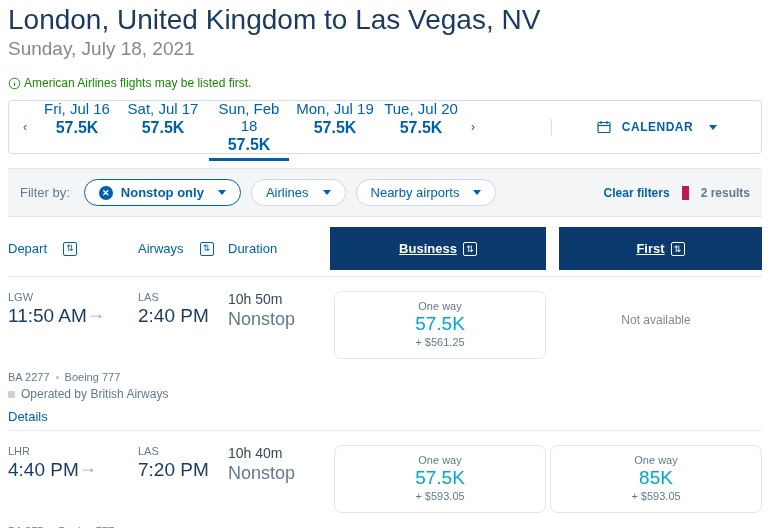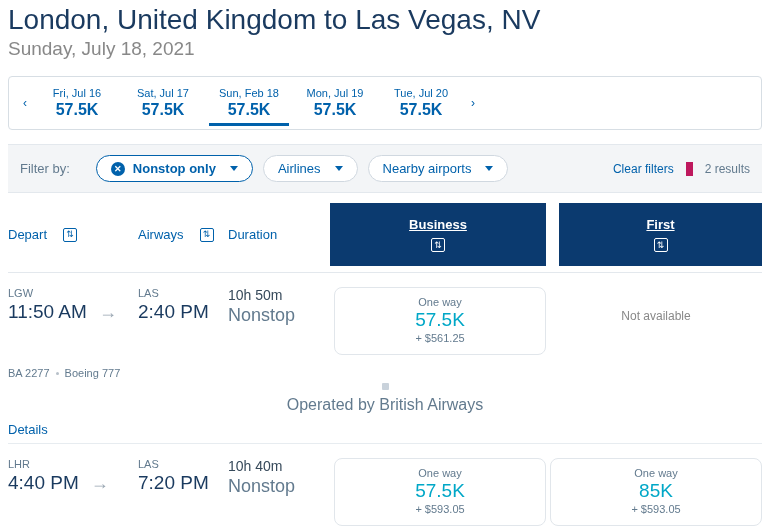--- a/index.html
+++ b/index.html
@@ -58,21 +58,21 @@
     display: flex;
     gap: 6px;
     margin: 0 4px;
   }
   .date-cell {
     width: 80px;
     text-align: center;
     padding: 6px 0 4px 0;
     cursor: pointer;
   }
-  .date-cell .d-label { font-size: 11px; color: #0061ab; }
+  .date-cell .d-label { font-size: 15px; color: #0061ab; }
   .date-cell .d-price { font-size: 16px; font-weight: 600; color: #0061ab; margin-top: 2px; }
   .date-cell.active { border-bottom: 3px solid #0061ab; }
   .calendar-cell {
     width: 210px;
     border-left: 1px solid #d7dee4;
     display: flex;
     align-items: center;
     justify-content: center;
     gap: 10px;
     color: #0061ab;
@@ -92,21 +92,21 @@
   }
   .filter-bar {
     background: #f3f5f7;
     border-top: 1px solid #e3e8ed;
     border-bottom: 1px solid #e3e8ed;
     display: flex;
     align-items: center;
     padding: 10px 12px;
     gap: 10px;
   }
-  .filter-label { color: #627a8e; font-size: 13px; margin-right: 16px; }
+  .filter-label { color: #627a8e; font-size: 13px; margin-right: 4px; }
   .pill {
     background: #fff;
     border: 1px solid #d0d8e0;
     border-radius: 999px;
     padding: 5px 14px;
     font-size: 13px;
     color: #0061ab;
     display: flex;
     align-items: center;
     gap: 8px;
@@ -126,20 +126,21 @@
     color: #fff;
     font-size: 9px;
     font-weight: 700;
   }
   .filter-right {
     margin-left: auto;
     display: flex;
     align-items: center;
     gap: 12px;
     font-size: 12px;
+    font-weight: bold;
   }
   .clear-filters { color: #0061ab; cursor: pointer; }
   .results-count { color: #627a8e; border-left: 7px solid #be185d; padding-left: 12px; }
 
   .cols-header {
     display: grid;
     grid-template-columns: 130px 90px 102px 216px 216px;
     gap: 0;
     margin-top: 10px;
     align-items: center;
@@ -168,21 +169,20 @@
     background: #0b3a6f;
     color: #fff;
     text-align: center;
     padding: 14px 0;
     font-size: 13px;
     display: flex;
     justify-content: center;
     align-items: center;
     gap: 6px;
     cursor: pointer;
-    flex-direction: column;
   }
   .cabin-head span.label { text-decoration: underline; font-weight: 600; }
   .cabin-head:nth-of-type(5) { margin-left: 4px; }
   .sort-icon-white {
     width: 14px; height: 14px;
     border: 1px solid #fff;
     border-radius: 2px;
     display: inline-flex;
     align-items: center;
     justify-content: center;
@@ -193,21 +193,21 @@
 
   .flight-row {
     display: grid;
     grid-template-columns: 130px 90px 102px 216px 216px;
     padding: 14px 0 6px 0;
     border-bottom: 1px solid #e7ecf0;
     align-items: start;
   }
   .seg .code { font-size: 11px; color: #627a8e; }
   .seg .time { font-size: 19px; font-weight: 300; color: #1a3a5f; margin-top: 2px; }
-  .dep-seg { display: flex; align-items: flex-end; gap: 12px; }
+  .dep-seg { display: flex; align-items: center; }
   .arrow-r { color: #9aa7b3; font-size: 18px; margin-top: 8px; }
   .dur .d-time { font-size: 14px; color: #36495a; }
   .dur .d-stops { font-size: 18px; color: #627a8e; margin-top: 2px; }
 
   .fare-box {
     border: 1px solid #e1e6eb;
     border-radius: 8px;
     margin-left: 4px;
     text-align: center;
     padding: 8px 0;
@@ -229,43 +229,51 @@
     font-size: 11px;
     color: #627a8e;
     margin-top: 12px;
     display: flex;
     align-items: center;
     gap: 6px;
     grid-column: 1 / span 5;
   }
   .meta-line .dot { width:3px; height:3px; background:#b7c0c9; border-radius:50%; display:inline-block; }
   .operated {
-    font-size: 16px;
+    font-size: 12px;
     color: #627a8e;
     grid-column: 1 / span 5;
     margin-top: 4px;
-    display:flex; align-items:center; gap:6px;flex-direction:column;
+    display:flex; align-items:center; gap:6px;
   }
   .op-square { width:7px; height:7px; background:#c9d2db; display:inline-block; border-radius:1px; }
   .details-link {
     color: #0061ab;
     font-size: 13px;
     grid-column: 1 / span 5;
     margin-top: 8px;
     cursor: pointer;
   }
   .cabin-head:nth-child(5), .fare-box:nth-child(5), .fare-na { margin-left: 4px; }
 </style>
 </head>
 <body>
 
 <div class="page">
   <div class="route-title">London, United Kingdom to Las Vegas, NV</div>
   <div class="route-date">Sunday, July 18, 2021</div>
 
+  <div class="notice">
+    <svg viewBox="0 0 16 16" fill="none" stroke="#178a00" stroke-width="1.2">
+        <circle cx="8" cy="8" r="6.5"></circle>
+        <line x1="8" y1="5" x2="8" y2="5.2"></line>
+        <line x1="8" y1="7" x2="8" y2="11"></line>
+      </svg>
+    <span>American Airlines flights may be listed first.</span>
+  </div>
 
   <div class="date-bar">
     <div class="dates-outer">
       <div class="nav-arrow">‹</div>
       <div class="date-strip" id="date-strip">
           <div class="date-cell">
             <div class="d-label">Fri, Jul 16</div>
             <div class="d-price">57.5K</div>
           </div>
           <div class="date-cell">
@@ -280,20 +288,30 @@
             <div class="d-label">Mon, Jul 19</div>
             <div class="d-price">57.5K</div>
           </div>
           <div class="date-cell">
             <div class="d-label">Tue, Jul 20</div>
             <div class="d-price">57.5K</div>
           </div>
         </div>
       <div class="nav-arrow">›</div>
     </div>
+    <div class="calendar-cell">
+      <svg viewBox="0 0 16 16" fill="none" stroke="#0061ab" stroke-width="1.2">
+          <rect x="2" y="3.5" width="12" height="10" rx="1"></rect>
+          <line x1="2" y1="6.5" x2="14" y2="6.5"></line>
+          <line x1="5" y1="2" x2="5" y2="5"></line>
+          <line x1="11" y1="2" x2="11" y2="5"></line>
+        </svg>
+      <span>CALENDAR</span>
+      <span class="caret-down"></span>
+    </div>
   </div>
 
   <div class="filter-bar">
     <span class="filter-label">Filter by:</span>
 
     <div class="pill active">
       <span class="x-circle">✕</span>
       <span>Nonstop only</span>
       <span class="caret-down"></span>
     </div>

